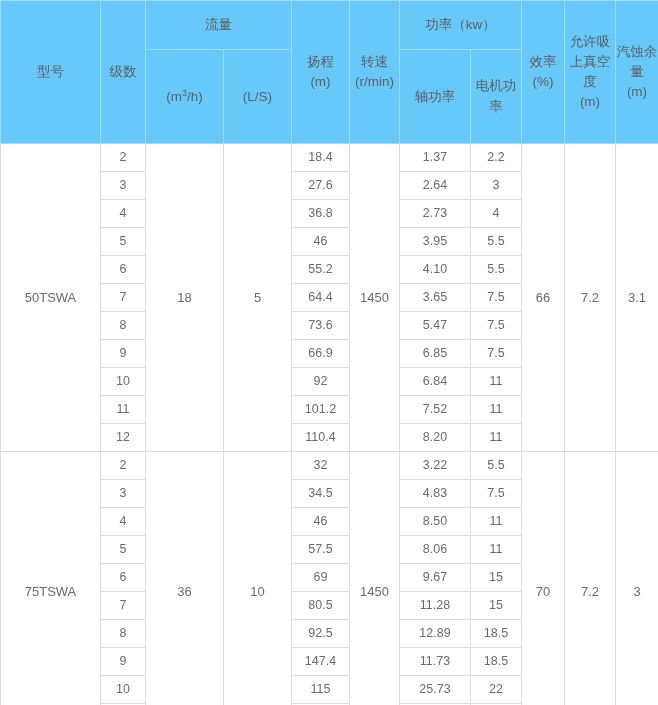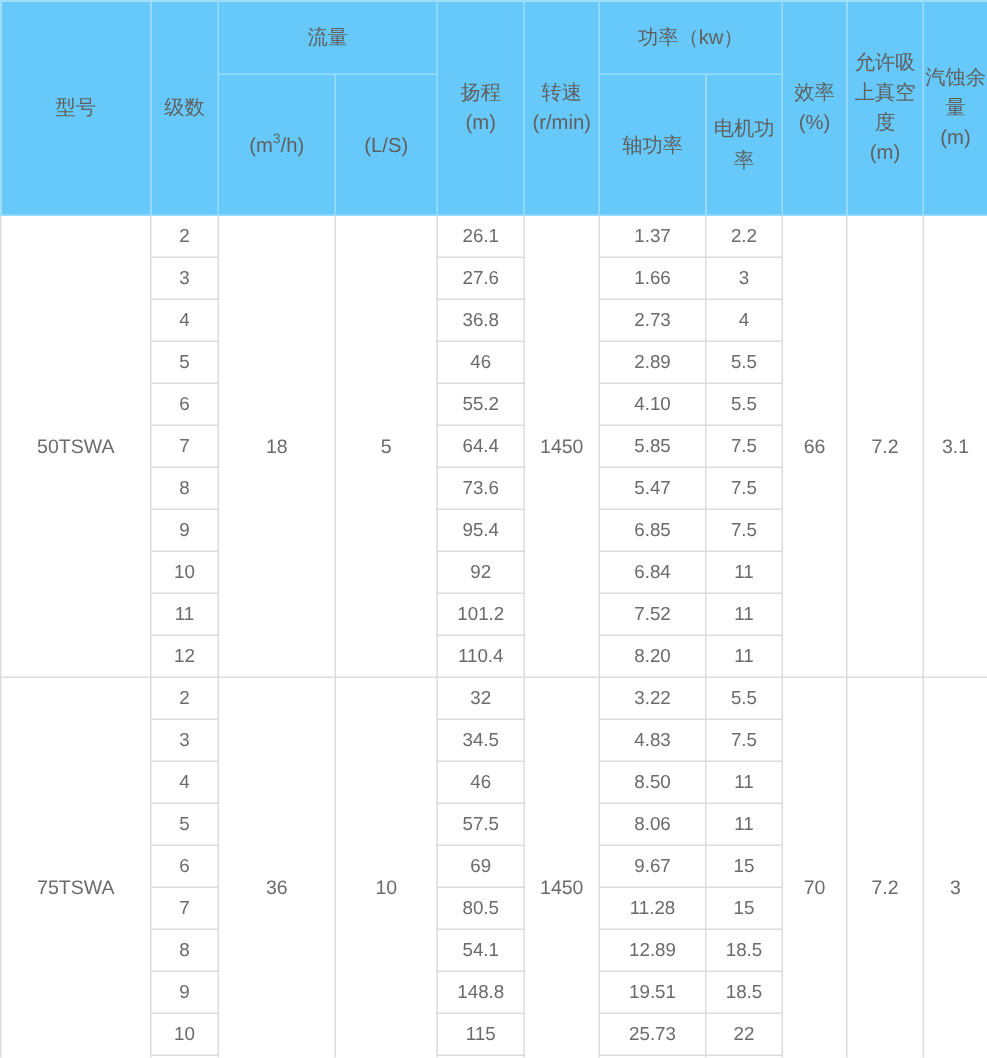--- a/index.html
+++ b/index.html
@@ -76,67 +76,67 @@
       <td class="sub">轴功率</td>
       <td class="sub narrow">电机功率</td>
     </tr>
   </thead>
   <tbody id="tbody">
       <tr>
         <td rowspan="11">50TSWA</td>
         <td class="num">2</td>
         <td rowspan="11">18</td>
         <td rowspan="11">5</td>
-        <td class="num">26.1</td>
+        <td class="num">18.4</td>
         <td rowspan="11">1450</td>
         <td class="num">1.37</td>
         <td class="num">2.2</td>
         <td rowspan="11">66</td>
         <td rowspan="11">7.2</td>
         <td rowspan="11">3.1</td>
       </tr>
       <tr>
         <td class="num">3</td>
         <td class="num">27.6</td>
-        <td class="num">1.66</td>
+        <td class="num">2.64</td>
         <td class="num">3</td>
       </tr>
       <tr>
         <td class="num">4</td>
         <td class="num">36.8</td>
         <td class="num">2.73</td>
         <td class="num">4</td>
       </tr>
       <tr>
         <td class="num">5</td>
         <td class="num">46</td>
-        <td class="num">2.89</td>
+        <td class="num">3.95</td>
         <td class="num">5.5</td>
       </tr>
       <tr>
         <td class="num">6</td>
         <td class="num">55.2</td>
         <td class="num">4.10</td>
         <td class="num">5.5</td>
       </tr>
       <tr>
         <td class="num">7</td>
         <td class="num">64.4</td>
-        <td class="num">5.85</td>
+        <td class="num">3.65</td>
         <td class="num">7.5</td>
       </tr>
       <tr>
         <td class="num">8</td>
         <td class="num">73.6</td>
         <td class="num">5.47</td>
         <td class="num">7.5</td>
       </tr>
       <tr>
         <td class="num">9</td>
-        <td class="num">95.4</td>
+        <td class="num">66.9</td>
         <td class="num">6.85</td>
         <td class="num">7.5</td>
       </tr>
       <tr>
         <td class="num">10</td>
         <td class="num">92</td>
         <td class="num">6.84</td>
         <td class="num">11</td>
       </tr>
       <tr>
@@ -189,28 +189,28 @@
         <td class="num">15</td>
       </tr>
       <tr>
         <td class="num">7</td>
         <td class="num">80.5</td>
         <td class="num">11.28</td>
         <td class="num">15</td>
       </tr>
       <tr>
         <td class="num">8</td>
-        <td class="num">54.1</td>
+        <td class="num">92.5</td>
         <td class="num">12.89</td>
         <td class="num">18.5</td>
       </tr>
       <tr>
         <td class="num">9</td>
-        <td class="num">148.8</td>
-        <td class="num">19.51</td>
+        <td class="num">147.4</td>
+        <td class="num">11.73</td>
         <td class="num">18.5</td>
       </tr>
       <tr>
         <td class="num">10</td>
         <td class="num">115</td>
         <td class="num">25.73</td>
         <td class="num">22</td>
       </tr>
       <tr>
         <td class="num">11</td>

